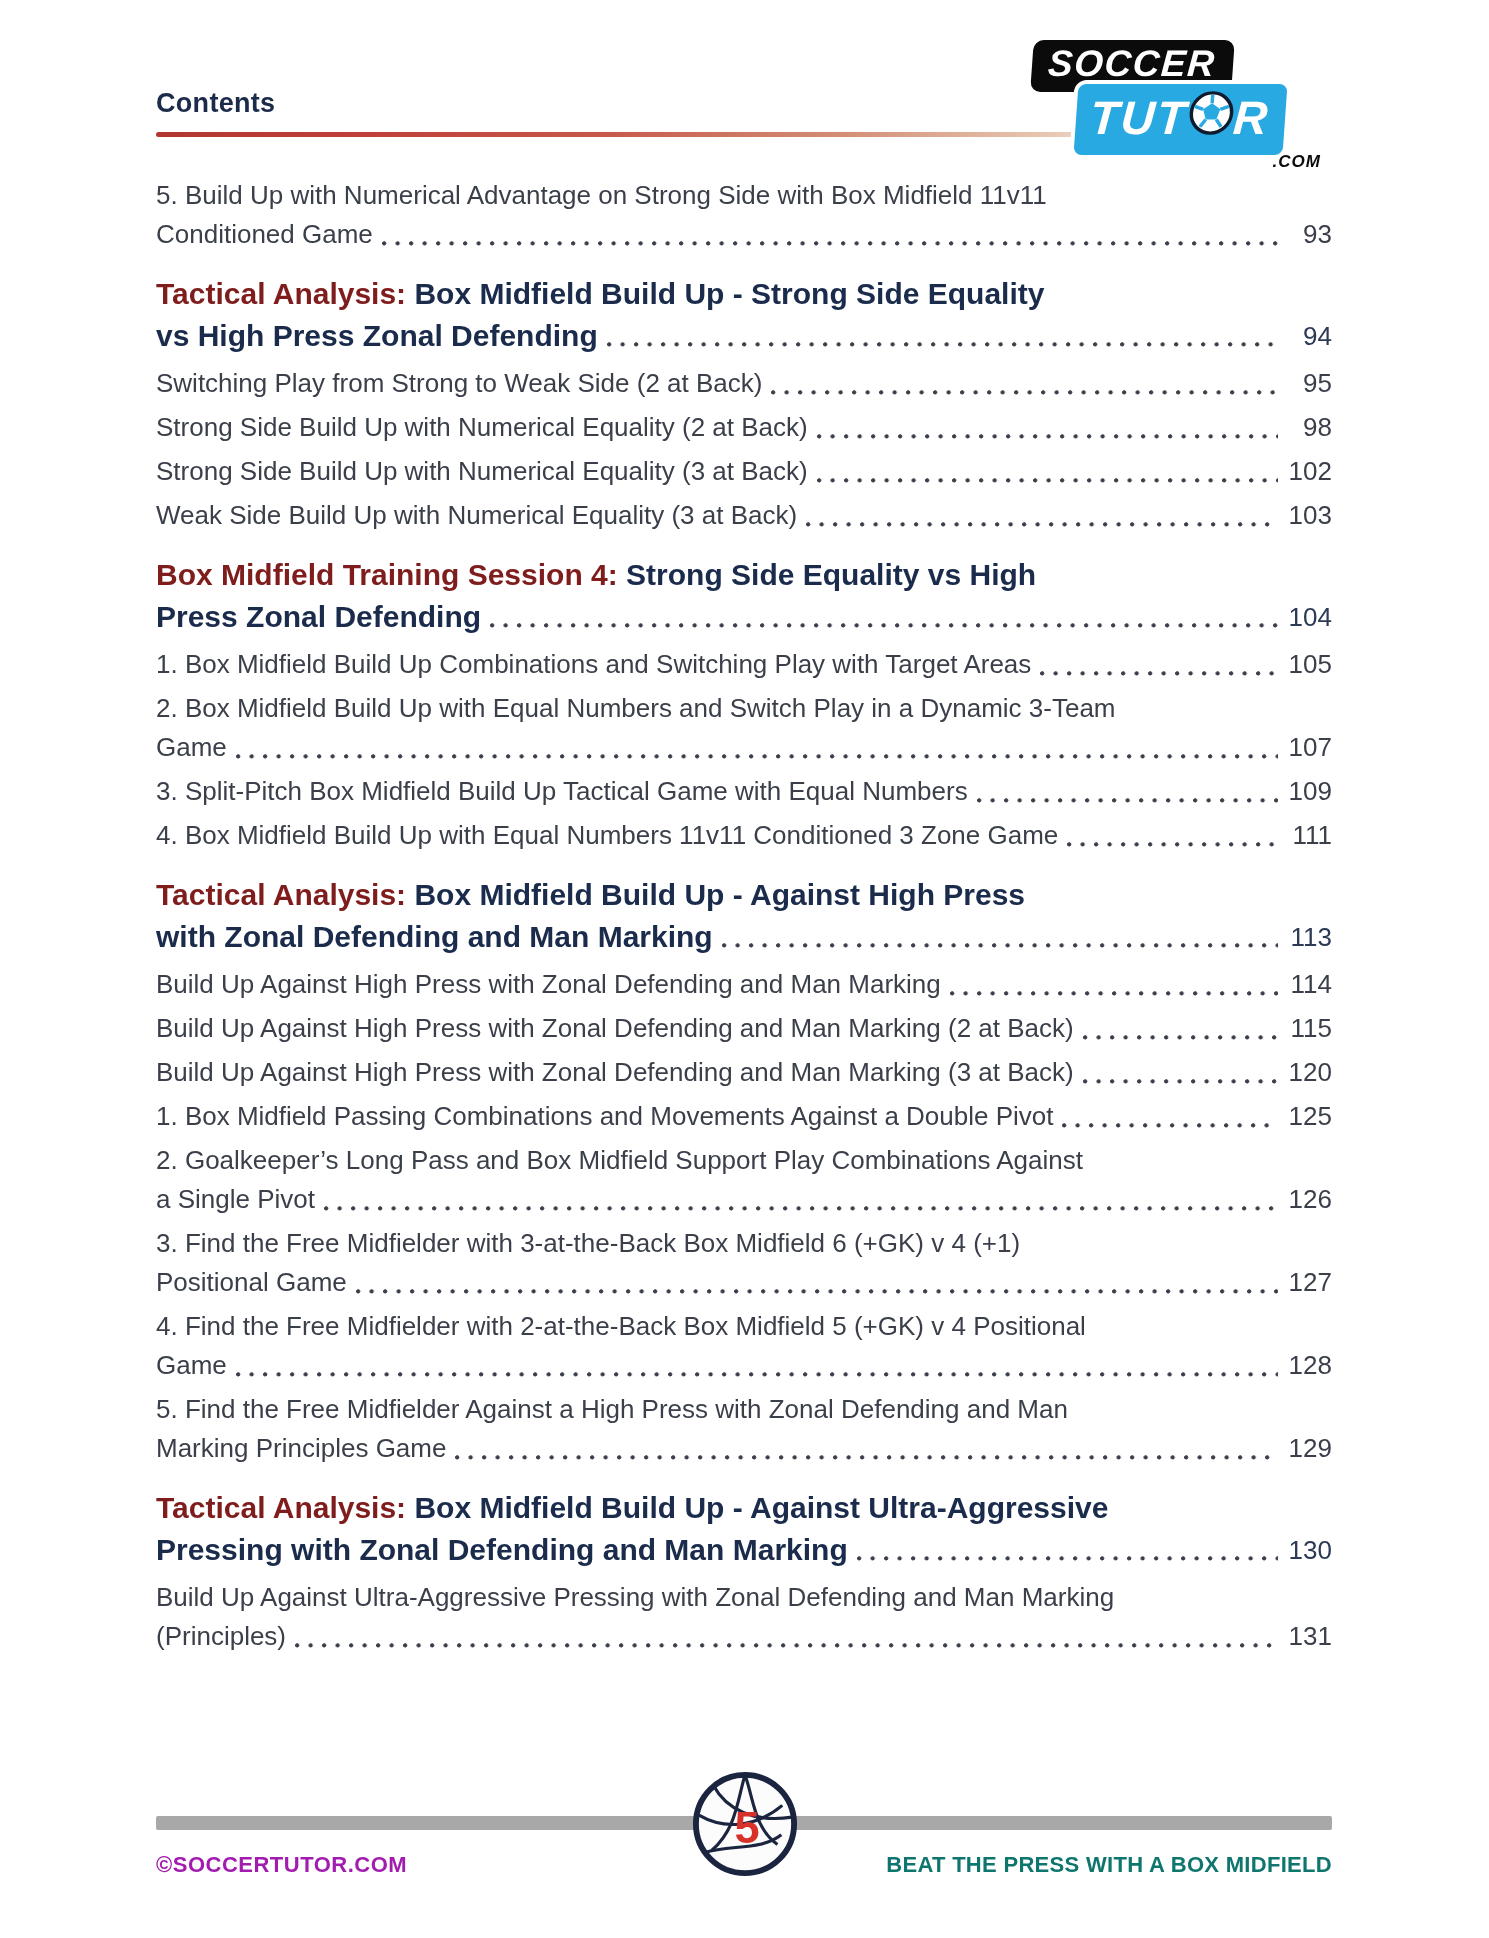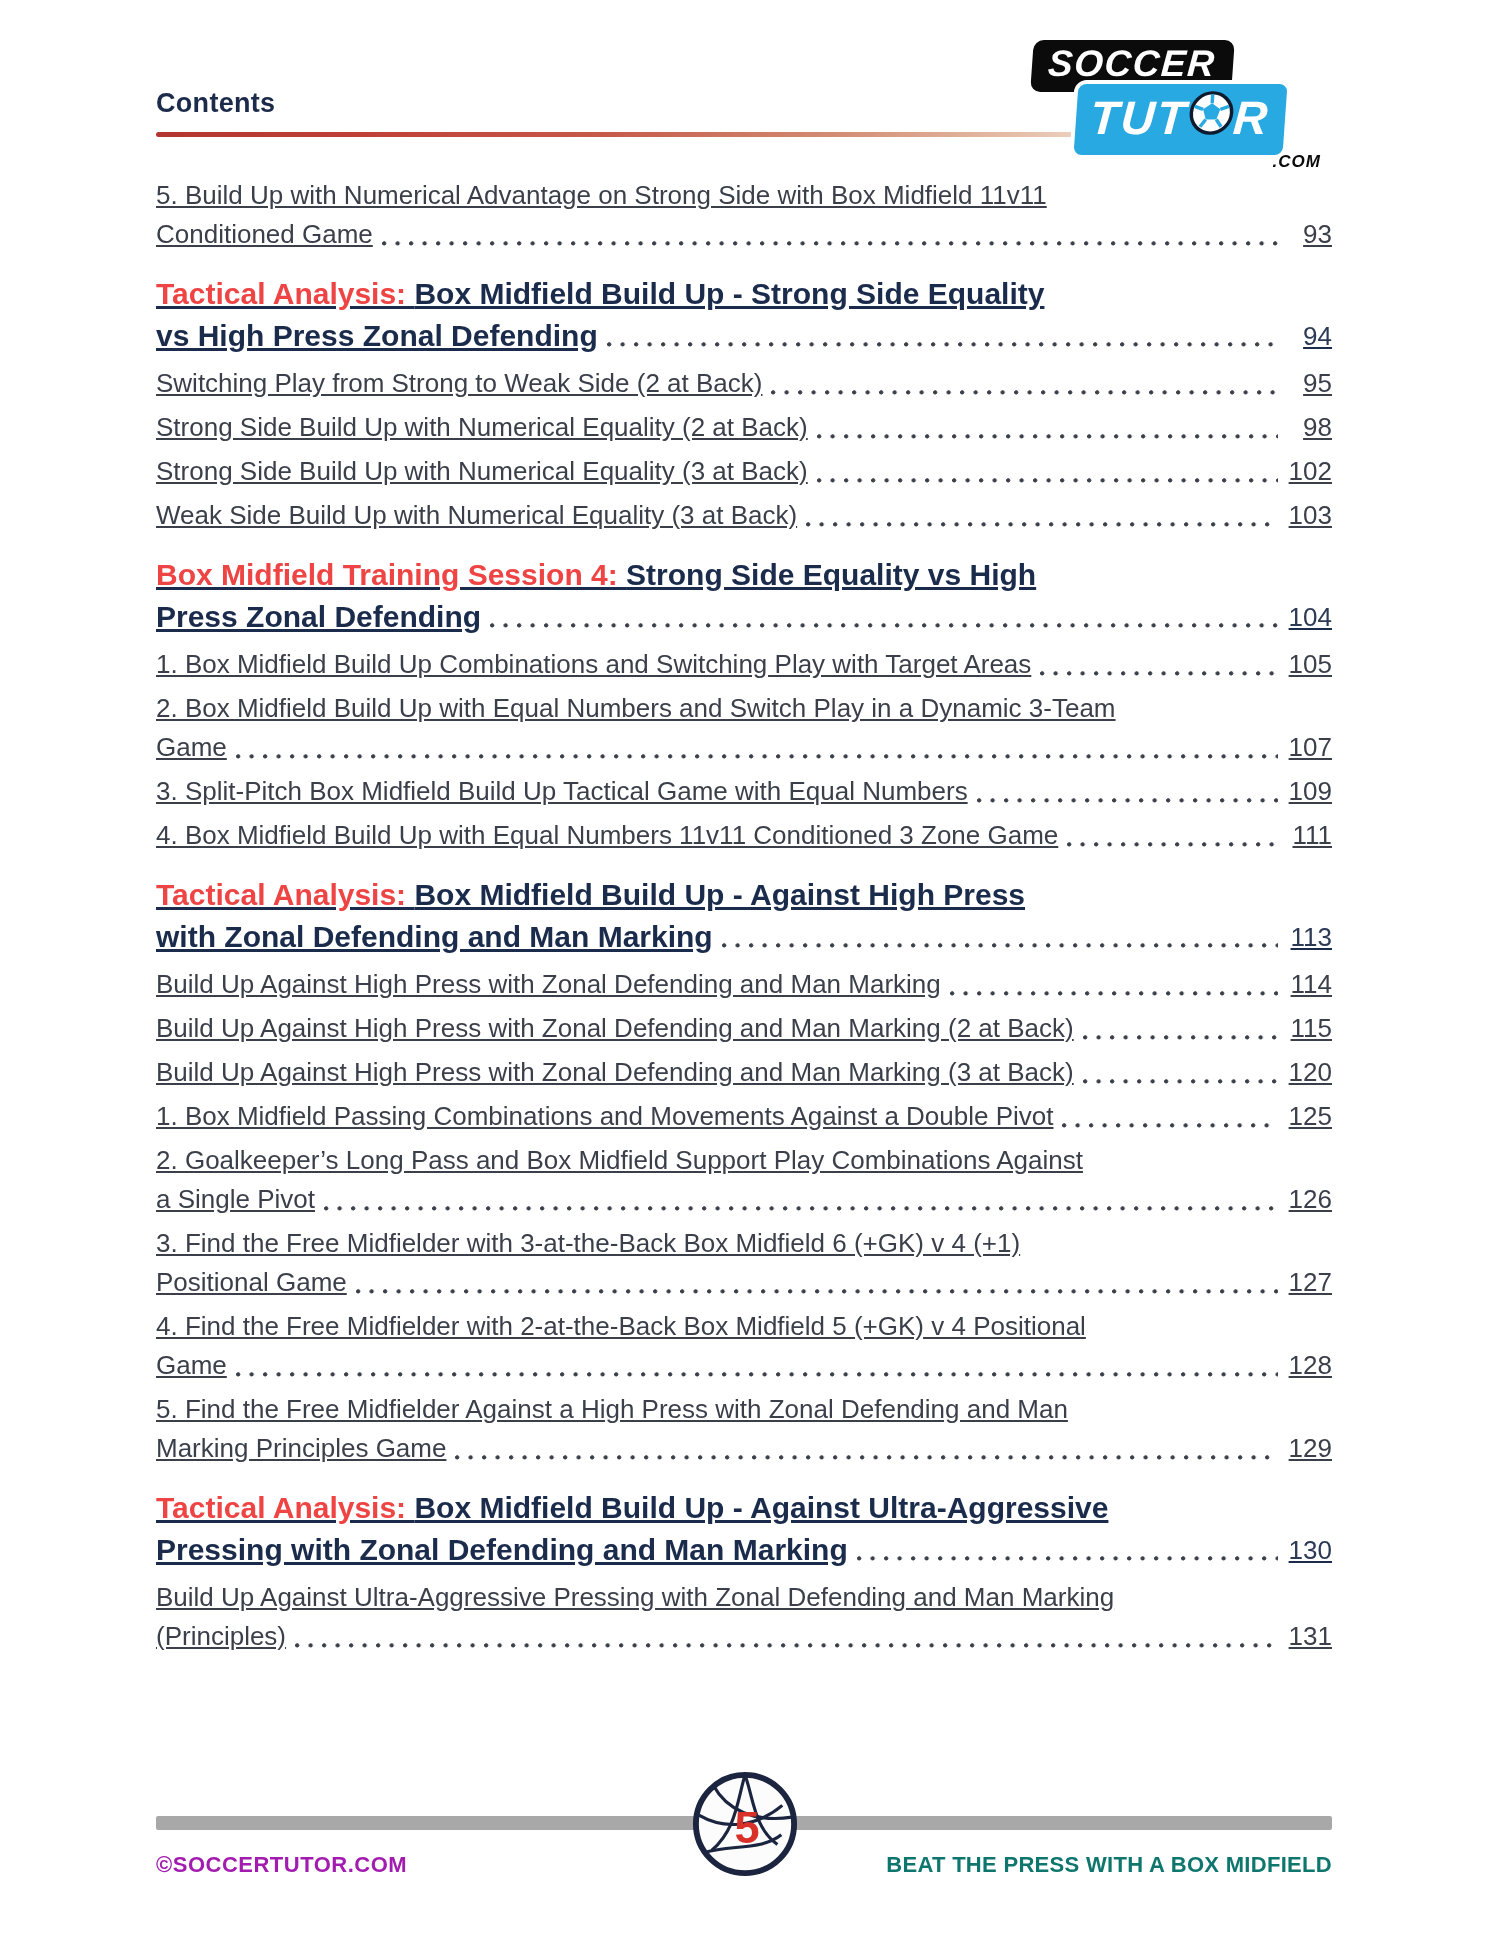--- a/index.html
+++ b/index.html
@@ -58,23 +58,23 @@
   }
 
   
   .toc {
     position: absolute; top: 176px; left: 156px; right: 157px;
   }
   .toc-entry.item { margin-bottom: 5px; color: #3a3f4a; font-size: 26px; }
   .toc-entry.item .toc-line { line-height: 39px; }
   .toc-entry.section { margin-top: 19px; margin-bottom: 7px; font-size: 30px; font-weight: 700; color: #1a2b4c; }
   .toc-entry.section .toc-line { line-height: 42px; }
-  .toc-entry.section .prefix { color: #ef4444; }
-
-  .toc-line { display: flex; align-items: flex-end; text-decoration: underline; }
+  .toc-entry.section .prefix { color: #7f1d1d; }
+
+  .toc-line { display: flex; align-items: flex-end; }
   .toc-line .txt { white-space: pre-wrap; }
   .dots {
     flex: 1 1 auto; min-width: 26px; height: 5px;
     align-self: flex-end; margin: 0 4px 8px 9px;
     background-image: radial-gradient(circle at 2.2px 2.4px, #3a3f4a 1.8px, transparent 2.4px);
     background-size: 13.5px 5px; background-repeat: repeat-x;
   }
   .toc-entry.section .dots { margin-bottom: 10px; }
   .page-num {
     min-width: 50px; text-align: right;

